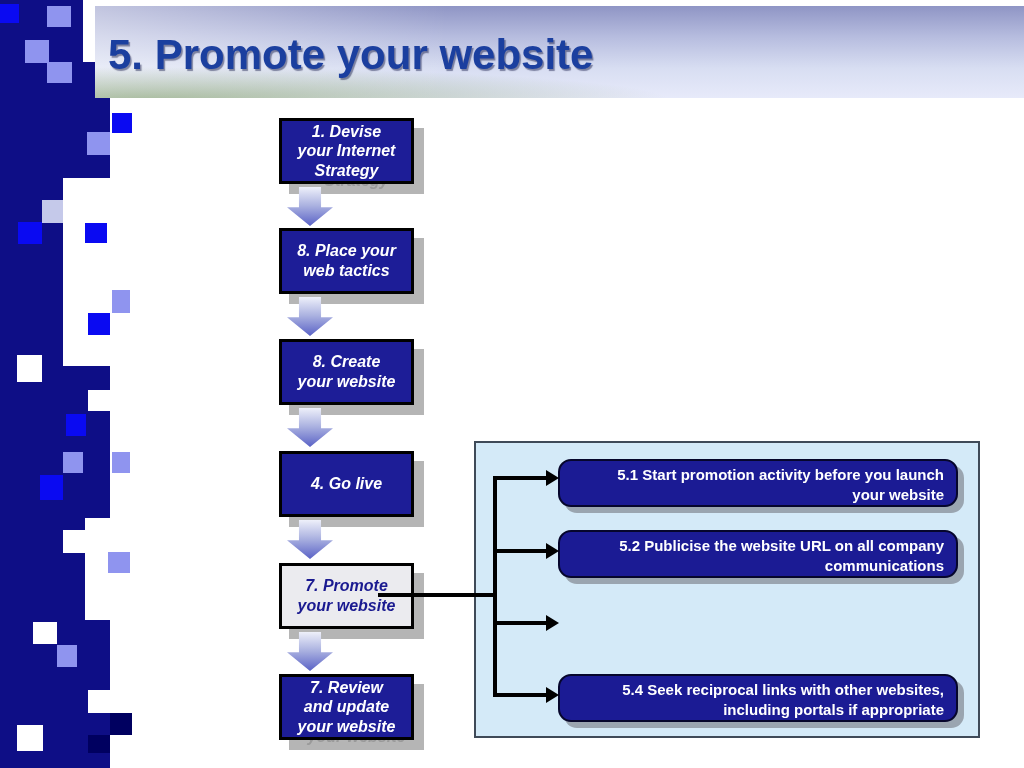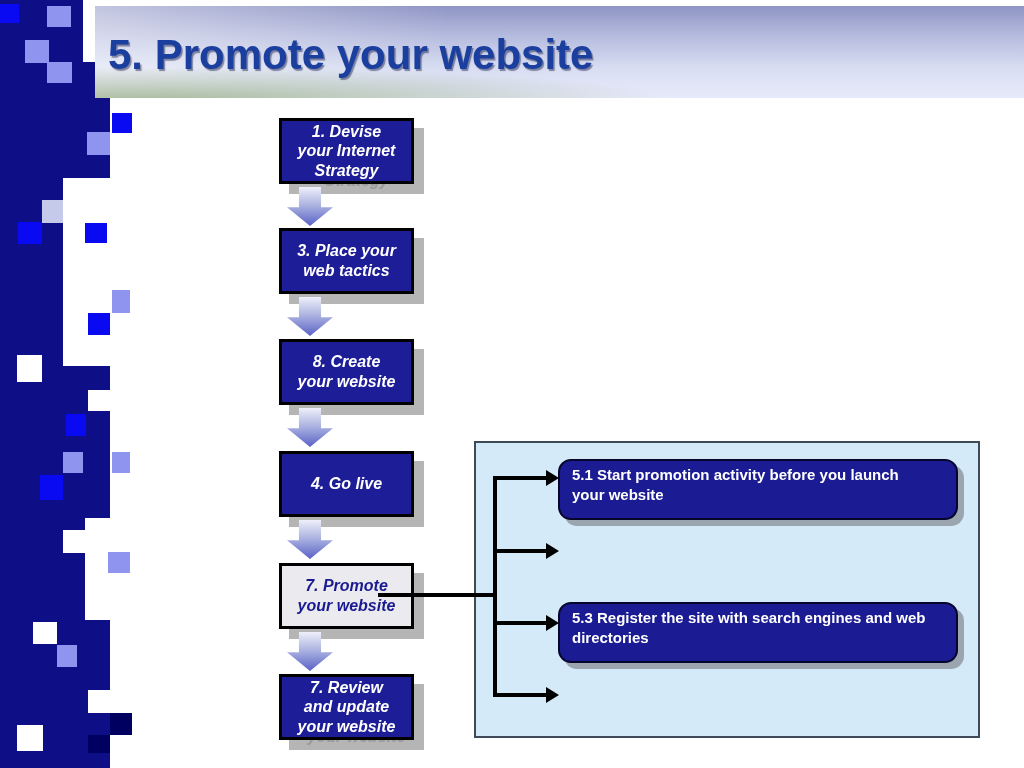--- a/index.html
+++ b/index.html
@@ -42,21 +42,21 @@
   .flow-arrow{
     position:absolute;left:287px;width:46px;height:39px;z-index:4;
     background:linear-gradient(180deg,#eef0fa 0%,#aab1e0 48%,#5a62c6 100%);
     clip-path:polygon(26% 0%,74% 0%,74% 52%,100% 52%,50% 100%,0% 52%,26% 52%);
   }
   
   .panel{
     position:absolute;left:474px;top:441px;width:506px;height:297px;z-index:2;
     background:#d4eaf8;border:2px solid #3f4a58;box-sizing:border-box;
   }
-  .dbox{position:absolute;left:82px;width:400px;height:61px;z-index:4;}
+  .dbox{position:absolute;left:82px;width:400px;height:48px;z-index:4;text-align:right;}
   .dshadow{
     position:absolute;left:6px;top:6px;width:100%;height:100%;
     background:#9aa5b0;border-radius:13px;
   }
   .dface{
     position:absolute;left:0;top:0;width:100%;height:100%;
     background:#1b1b94;color:#ffffff;border:2.5px solid #06062c;border-radius:13px;
     box-sizing:border-box;font-size:15px;font-weight:bold;line-height:1.3;
     padding:4px 12px 0 12px;white-space:pre-line;
   }
@@ -117,21 +117,21 @@
 Strategy</div>
       <div class="fface">1. Devise
 your Internet
 Strategy</div>
     </div>
     <div class="flow-arrow" style="top:187px"></div>
 
     <div class="fbox" style="top:228px">
       <div class="fshadow">2. Place your
 web tactics</div>
-      <div class="fface">3. Place your
+      <div class="fface">8. Place your
 web tactics</div>
     </div>
     <div class="flow-arrow" style="top:297px"></div>
 
     <div class="fbox" style="top:339px">
       <div class="fshadow">3. Create
 your website</div>
       <div class="fface">8. Create
 your website</div>
     </div>
@@ -161,24 +161,29 @@
     </div>
 
   </section>
 
   <section class="panel">
     <div class="dbox" style="top:16px">
       <div class="dshadow"></div>
       <div class="dface">5.1 Start promotion activity before you launch
 your website</div>
     </div>
-    <div class="dbox" style="top:159px">
+    <div class="dbox" style="top:87px">
       <div class="dshadow"></div>
-      <div class="dface">5.3 Register the site with search engines and web
-directories</div>
+      <div class="dface">5.2 Publicise the website URL on all company
+communications</div>
+    </div>
+    <div class="dbox" style="top:231px">
+      <div class="dshadow"></div>
+      <div class="dface">5.4 Seek reciprocal links with other websites,
+including portals if appropriate</div>
     </div>
   </section>
 
   <div class="conn" style="left:378px;top:593px;width:119px;height:4px"></div>
   <div class="conn" style="left:493px;top:476px;width:4px;height:221px"></div>
 
   <div class="conn" style="left:493px;top:476px;width:53px;height:4px"></div>
   <div class="arrowhead" style="left:546px;top:470px"></div>
 
   <div class="conn" style="left:493px;top:549px;width:53px;height:4px"></div>

